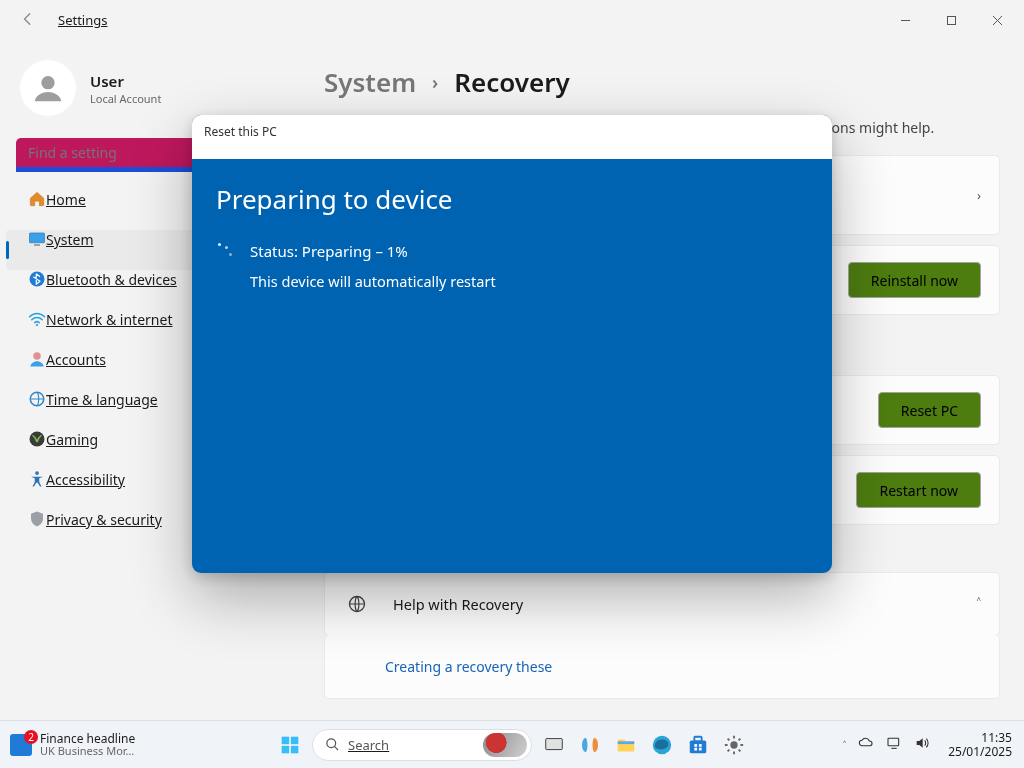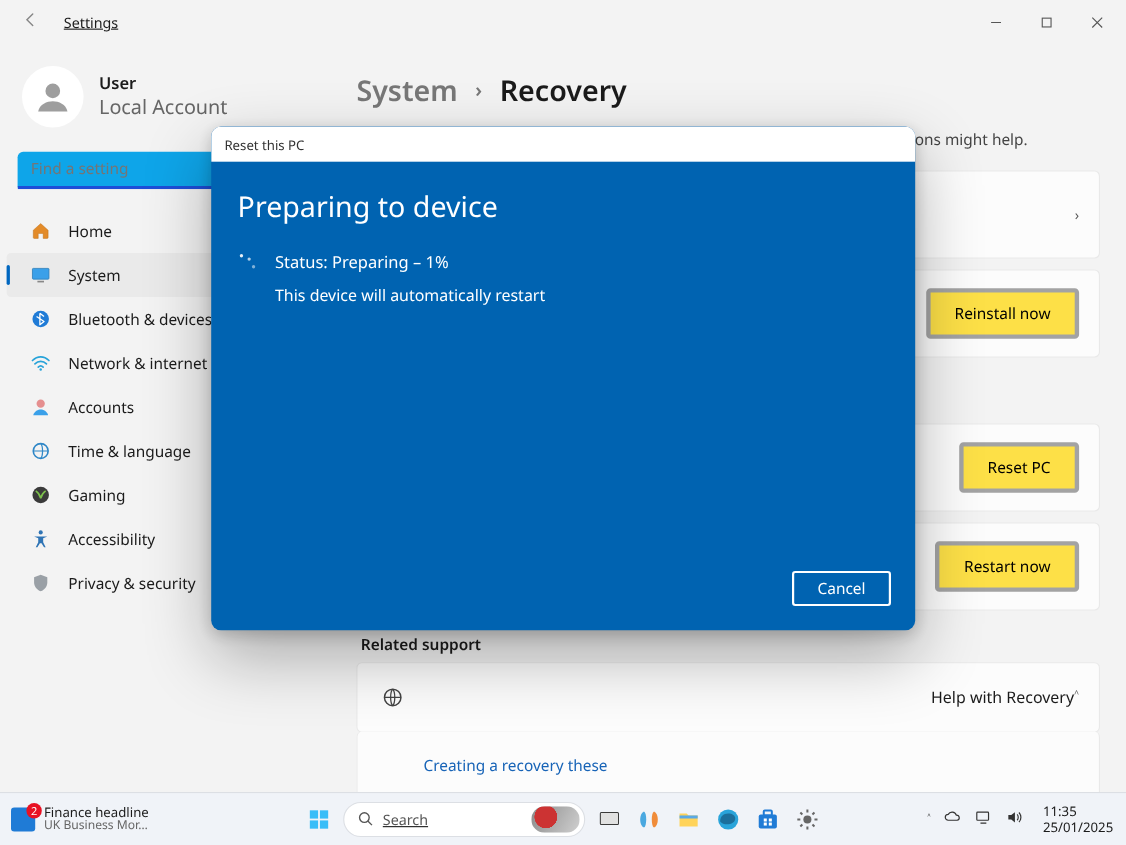--- a/index.html
+++ b/index.html
@@ -15,56 +15,56 @@
 
 
 .app { display:flex; height:calc(100% - 40px - 48px);  }
 
 
 .sidebar { width:300px; flex:0 0 300px; display:flex; flex-direction:column; padding:20px 0 0 0; }
 .profile { display:flex; align-items:center; gap:14px; padding:0 20px 14px 20px; }
 .profile .avatar { width:56px; height:56px; border-radius:50%; background:#fff; display:flex; align-items:center; justify-content:center; }
 .profile .avatar svg { width:32px; height:32px; fill:#9e9e9e; }
 .profile .name { font-weight:600; font-size:15px; }
-.profile .sub { font-size:18px; color:#666; }
+.profile .sub { font-size:11px; color:#666; }
 .search { margin:8px 16px 10px 16px; position:relative; }
-.search input { width:100%; height:34px; border:none; border-bottom:3px solid #1d4ed8; background:#0ea5e9; border-radius:5px 5px 0 0; padding:0 34px 0 12px; font-size:14px; outline:none; }
+.search input { width:100%; height:34px; border:none; border-bottom:5px solid #1d4ed8; background:#be185d; border-radius:5px 5px 0 0; padding:0 34px 0 12px; font-size:14px; outline:none; }
 .search .mag { position:absolute; right:10px; top:8px; width:16px; height:16px; }
 .search .mag svg { width:16px; height:16px; stroke:#666; fill:none; stroke-width:2; }
 
 .nav { display:flex; flex-direction:column; padding-top:8px; gap:0; }
-.nav-item { height:40px; display:flex; align-items:center; gap:16px; padding:0 20px 0 22px; font-size:14px; cursor:default; border-radius:4px; margin:0 6px; position:relative; }
+.nav-item { height:40px; display:flex; align-items:flex-start; padding:0 20px 0 22px; font-size:14px; cursor:default; border-radius:4px; margin:0 6px; position:relative;text-decoration:underline; }
 .nav-item.selected { background:#eaeaea; }
 .nav-item.selected::before { content:""; position:absolute; left:0; top:11px; bottom:11px; width:3px; background:#0067c0; border-radius:3px; }
 .nav-item .ico { width:18px; height:18px; display:flex; align-items:center; justify-content:center; }
 .nav-item .ico svg { width:18px; height:18px; }
 
 
 .main { flex:1; padding:24px 24px 0 24px; overflow:hidden; }
 .crumb { display:flex; align-items:center; gap:16px; font-size:26px; font-weight:600; margin-bottom:18px; }
 .crumb .parent { color:#777; font-weight:600; }
 .crumb .chev { color:#777; font-size:18px; }
 .hint { font-size:14px; color:#444; margin-bottom:18px; }
 .cards { display:flex; flex-direction:column; gap:10px; }
 .card { background:#fcfcfc; border:1px solid #e9e9e9; border-radius:5px; display:flex; align-items:center; padding:16px 18px; min-height:64px; }
 .card.tall { min-height:80px; }
 .card .cicon { width:28px; display:flex; justify-content:center; margin-right:22px; color:#444; }
 .card .clabel { flex:1; }
-.card .ctitle { font-size:14.5px;text-align:right; }
-.card .cbtn { border:4px solid #a3a3a3; background:#fde047; border-radius:4px; height:46px; padding:0 22px; font-size:14px; cursor:default; }
+.card .ctitle { font-size:14.5px; }
+.card .cbtn { border:1px solid #a3a3a3; background:#4d7c0f; border-radius:4px; height:36px; padding:0 22px; font-size:14px; cursor:default; }
 .card .cchev { color:#555; font-size:13px; }
 .section-head { font-size:14px; font-weight:600; margin:22px 0 6px 4px; }
 .link-row { padding:16px 18px 16px 60px; }
 .link-row a { color:#1864b7; font-size:14px; text-decoration:none; }
 .exp-chev { color:#555; }
 
 
 .scrim { position:fixed; inset:0; pointer-events:none; }
 .modal { position:fixed; left:192px; top:115px; width:640px; height:458px; border-radius:9px; overflow:hidden; box-shadow:0 24px 60px rgba(0,0,0,.30),0 4px 14px rgba(0,0,0,.18); background:#0063b1; display:flex; flex-direction:column; }
-.modal .mtitle { height:32px; background:#fff; color:#333; font-size:12px; padding:8px 12px 4px 12px; }
+.modal .mtitle { height:44px; background:#fff; color:#333; font-size:12px; padding:8px 12px 4px 12px; }
 .modal .mbody { flex:1; padding:22px 24px 0 24px; color:#fff; }
 .modal h1 { font-weight:400; font-size:26px; margin-bottom:24px; }
 .modal .statusrow { display:flex; align-items:center; gap:16px; font-size:15px; margin-bottom:10px; }
 .modal .spinner { width:18px; height:18px; position:relative; }
 .modal .spinner span { position:absolute; width:3px; height:3px; background:#fff; border-radius:50%; }
 .modal .spinner span:nth-child(1){ left:2px;  top:1px;  opacity:.9;}
 .modal .spinner span:nth-child(2){ left:9px;  top:4px;  opacity:.7;}
 .modal .spinner span:nth-child(3){ left:13px; top:11px; opacity:.5;}
 .modal .sub { font-size:14.5px; padding-left:34px; }
 .modal .mfoot { padding:0 22px 22px 0; display:flex; justify-content:flex-end; }
@@ -80,21 +80,21 @@
 .taskbar .center { position:absolute; left:50%; transform:translateX(-50%); display:flex; align-items:center; gap:8px; height:100%;text-decoration:underline; }
 .taskbar .start { width:28px; height:28px; display:flex; align-items:center; justify-content:center; }
 .taskbar .start svg { width:20px; height:20px; }
 .taskbar .searchpill { width:220px; height:32px; background:#fff; border:1px solid #dcdfe4; border-radius:16px; display:flex; align-items:center; padding:0 12px; gap:8px; font-size:13px; color:#555; position:relative; }
 .taskbar .searchpill .deco { position:absolute; right:4px; top:3px; width:44px; height:24px; border-radius:12px; background:radial-gradient(circle at 30% 40%,#c33 0 30%,transparent 31%),linear-gradient(120deg,#8a8a8a,#d0d0d0); }
 .taskbar .tb-ico { width:28px; height:28px; display:flex; align-items:center; justify-content:center; border-radius:4px; }
 .taskbar .tb-ico svg { width:22px; height:22px; }
 .taskbar .tray { margin-left:auto; display:flex; align-items:center; gap:12px; padding:0 12px; height:100%; }
 .taskbar .tray .up { font-size:11px; color:#333; }
 .taskbar .tray svg { width:16px; height:16px; stroke:#333; fill:none; stroke-width:1.6; }
-.taskbar .clock { text-align:left; font-size:12px; line-height:1.15; padding-left:6px; }
+.taskbar .clock { text-align:right; font-size:12px; line-height:1.15; padding-left:6px; }
 
 
 .sq { width:9px; height:9px; }
 </style>
 </head>
 <body>
 
 <div class="titlebar">
   <div class="back">
     <svg viewBox="0 0 16 16" width="14" height="14">
@@ -291,23 +291,20 @@
     <h1>Preparing to device</h1>
     <div class="statusrow">
       <div class="spinner">
           <span></span>
           <span></span>
           <span></span>
         </div>
       <div>Status: Preparing – 1%</div>
     </div>
     <div class="sub">This device will automatically restart</div>
-  </div>
-  <div class="mfoot">
-    <button class="cancel">Cancel</button>
   </div>
 </div>
 
 <div class="taskbar">
   <div class="news">
     <div class="news-ico">
       <div class="badge">2</div>
     </div>
     <div>
       <div class="t1">Finance headline</div>

